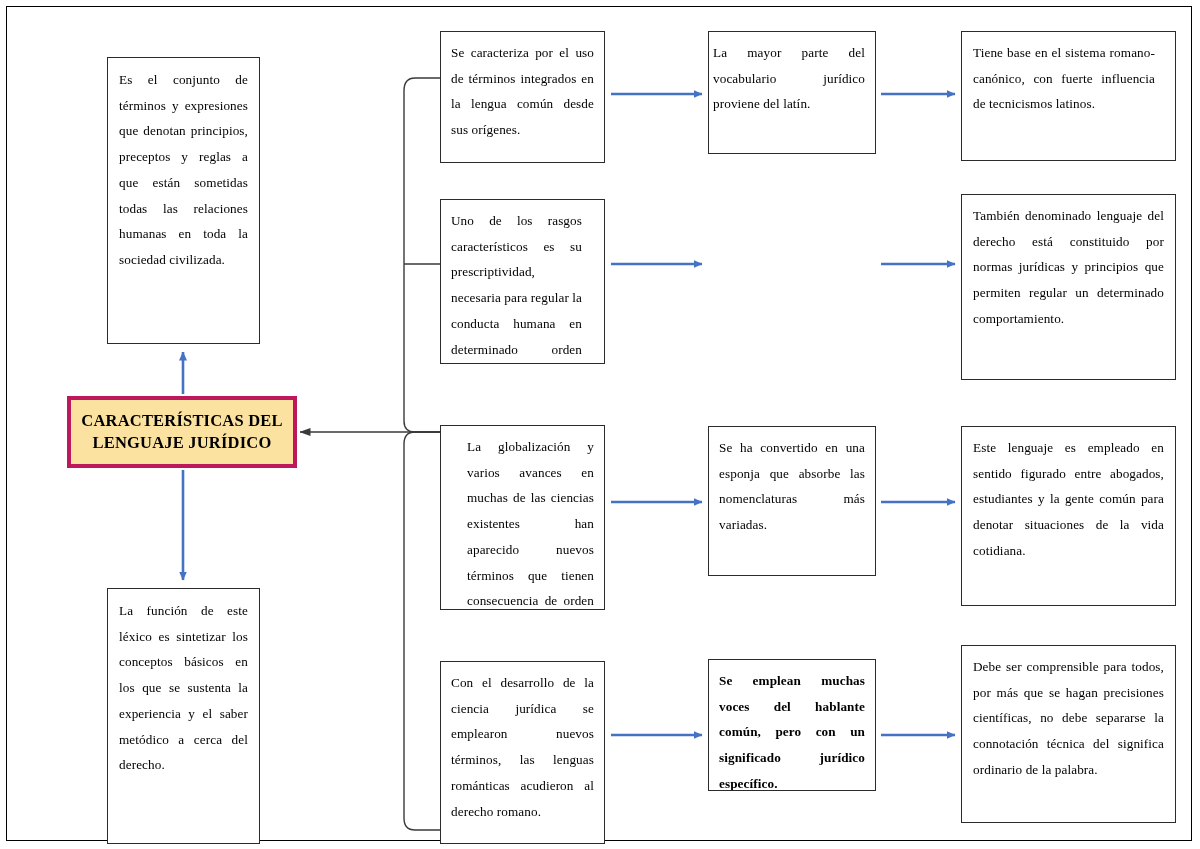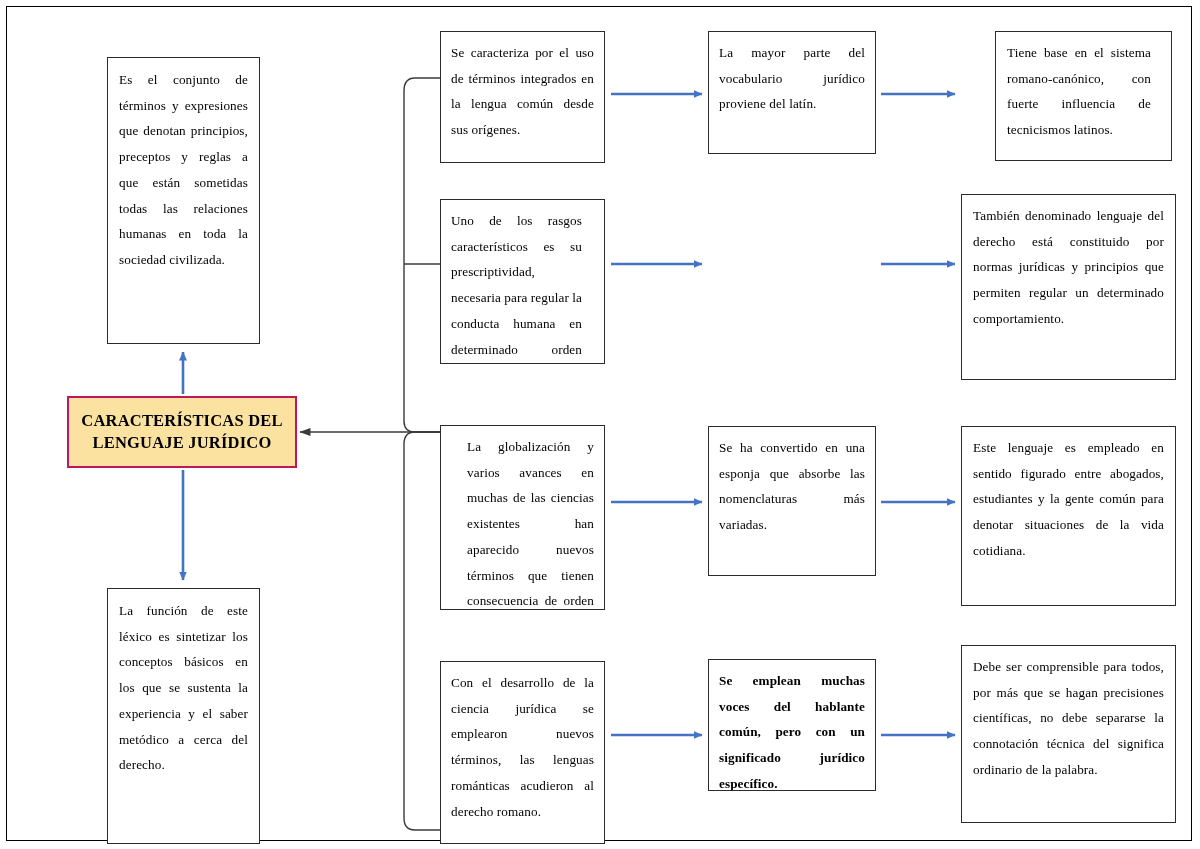--- a/index.html
+++ b/index.html
@@ -55,21 +55,21 @@
     overflow: hidden;
   }
   .node .txt {
     display: block;
     text-align: justify;
     text-align-last: left;
   }
 
   .node.center {
     background: #fbe2a0;
-    border: 2px solid #be185d;
+    border: 4px solid #be185d;
     font-weight: bold;
     font-size: 16.5px;
     line-height: 1.32;
     letter-spacing: 0.2px;
     display: flex;
     align-items: center;
     justify-content: center;
     text-align: center;
   }
   .node.center .txt {
@@ -83,27 +83,27 @@
   #n-left-bot   { left: 107px; top: 588px; width: 153px; height: 256px; padding: 9px 11px 6px 11px; }
   #n-center     { left: 67px;  top: 396px; width: 230px; height: 72px; }
 
   
   #n-r1c1 { left: 440px; top: 31px;  width: 165px; height: 132px; padding: 8px 10px 6px 10px; }
   #n-r2c1 { left: 440px; top: 199px; width: 165px; height: 165px; padding: 8px 22px 6px 10px; }
   #n-r3c1 { left: 440px; top: 425px; width: 165px; height: 185px; padding: 8px 10px 6px 26px; }
   #n-r4c1 { left: 440px; top: 661px; width: 165px; height: 183px; padding: 8px 10px 6px 10px; }
 
   
-  #n-r1c2 { left: 708px; top: 31px;  width: 168px; height: 123px; padding: 8px 10px 6px 10px; }
+  #n-r1c2 { left: 708px; top: 31px;  width: 168px; height: 123px; padding: 8px 10px 6px 4px; }
   #n-r2c2 { left: 708px; top: 205px; width: 168px; height: 162px; padding: 8px 10px 6px 10px; }
   #n-r3c2 { left: 708px; top: 426px; width: 168px; height: 150px; padding: 8px 10px 18px 10px; }
   #n-r4c2 { left: 708px; top: 659px; width: 168px; height: 132px; padding: 8px 10px 6px 10px; font-weight: bold; }
 
   
-  #n-r1c3 { left: 961px; top: 31px;  width: 177px; height: 130px; padding: 8px 20px 6px 11px; margin-left: 34px; }
+  #n-r1c3 { left: 961px; top: 31px;  width: 215px; height: 130px; padding: 8px 20px 6px 11px; }
   #n-r2c3 { left: 961px; top: 194px; width: 215px; height: 186px; padding: 8px 11px 6px 11px; }
   #n-r3c3 { left: 961px; top: 426px; width: 215px; height: 180px; padding: 8px 11px 6px 11px; }
   #n-r4c3 { left: 961px; top: 645px; width: 215px; height: 178px; padding: 8px 11px 6px 11px; }
 </style>
 </head>
 <body>
 
 <div id="canvas">
 
   <div class="page-border"></div>

